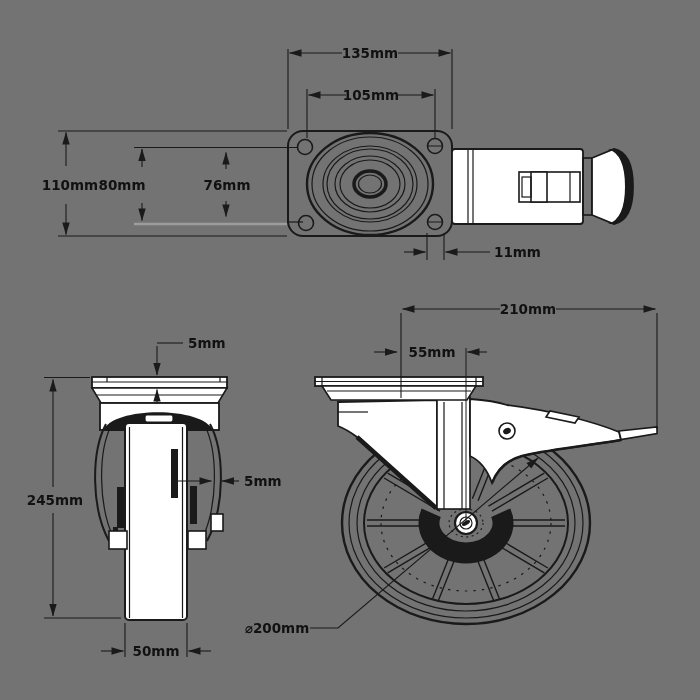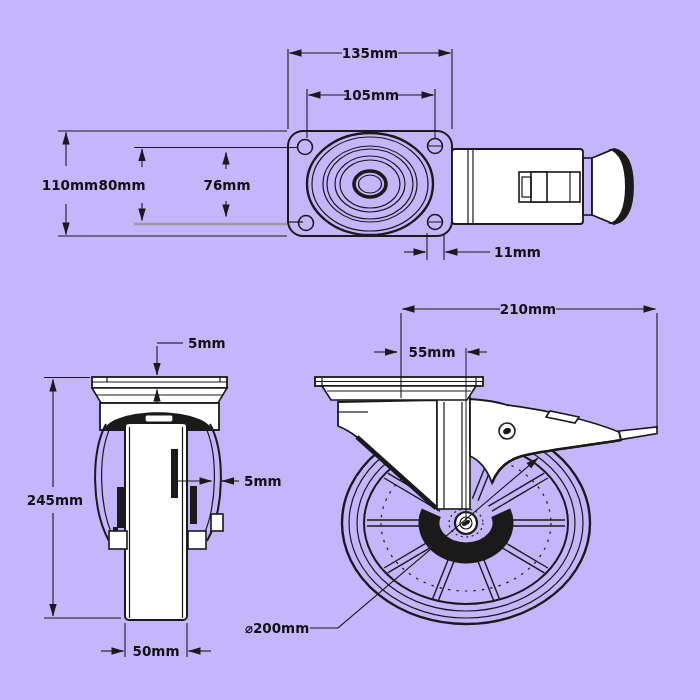--- a/index.html
+++ b/index.html
@@ -1,16 +1,16 @@
 <!DOCTYPE html>
 <html><head>
 <meta charset="utf-8">
 <style>
   html,body{margin:0;padding:0;background:#ffffff;}
-  .stage{position:relative;width:700px;height:700px;background:#c4b5fd;overflow:hidden;}
+  .stage{position:relative;width:700px;height:700px;background:#737373;overflow:hidden;}
   svg{display:block;}
   .ln{fill:none;stroke:#1a1a1a;stroke-width:1.6;}
   .ln2{fill:none;stroke:#1a1a1a;stroke-width:2;}
   .ln24{fill:none;stroke:#1a1a1a;stroke-width:2.4;}
   .thin{fill:none;stroke:#1a1a1a;stroke-width:1.2;}
   .dim{fill:none;stroke:#1a1a1a;stroke-width:1.1;}
   .gray{fill:none;stroke:#9c9c9c;stroke-width:2.6;}
   .wfill{fill:#ffffff;stroke:#1a1a1a;stroke-width:1.8;}
   .wfill16{fill:#ffffff;stroke:#1a1a1a;stroke-width:1.6;}
   .bfill{fill:#1a1a1a;stroke:none;}

